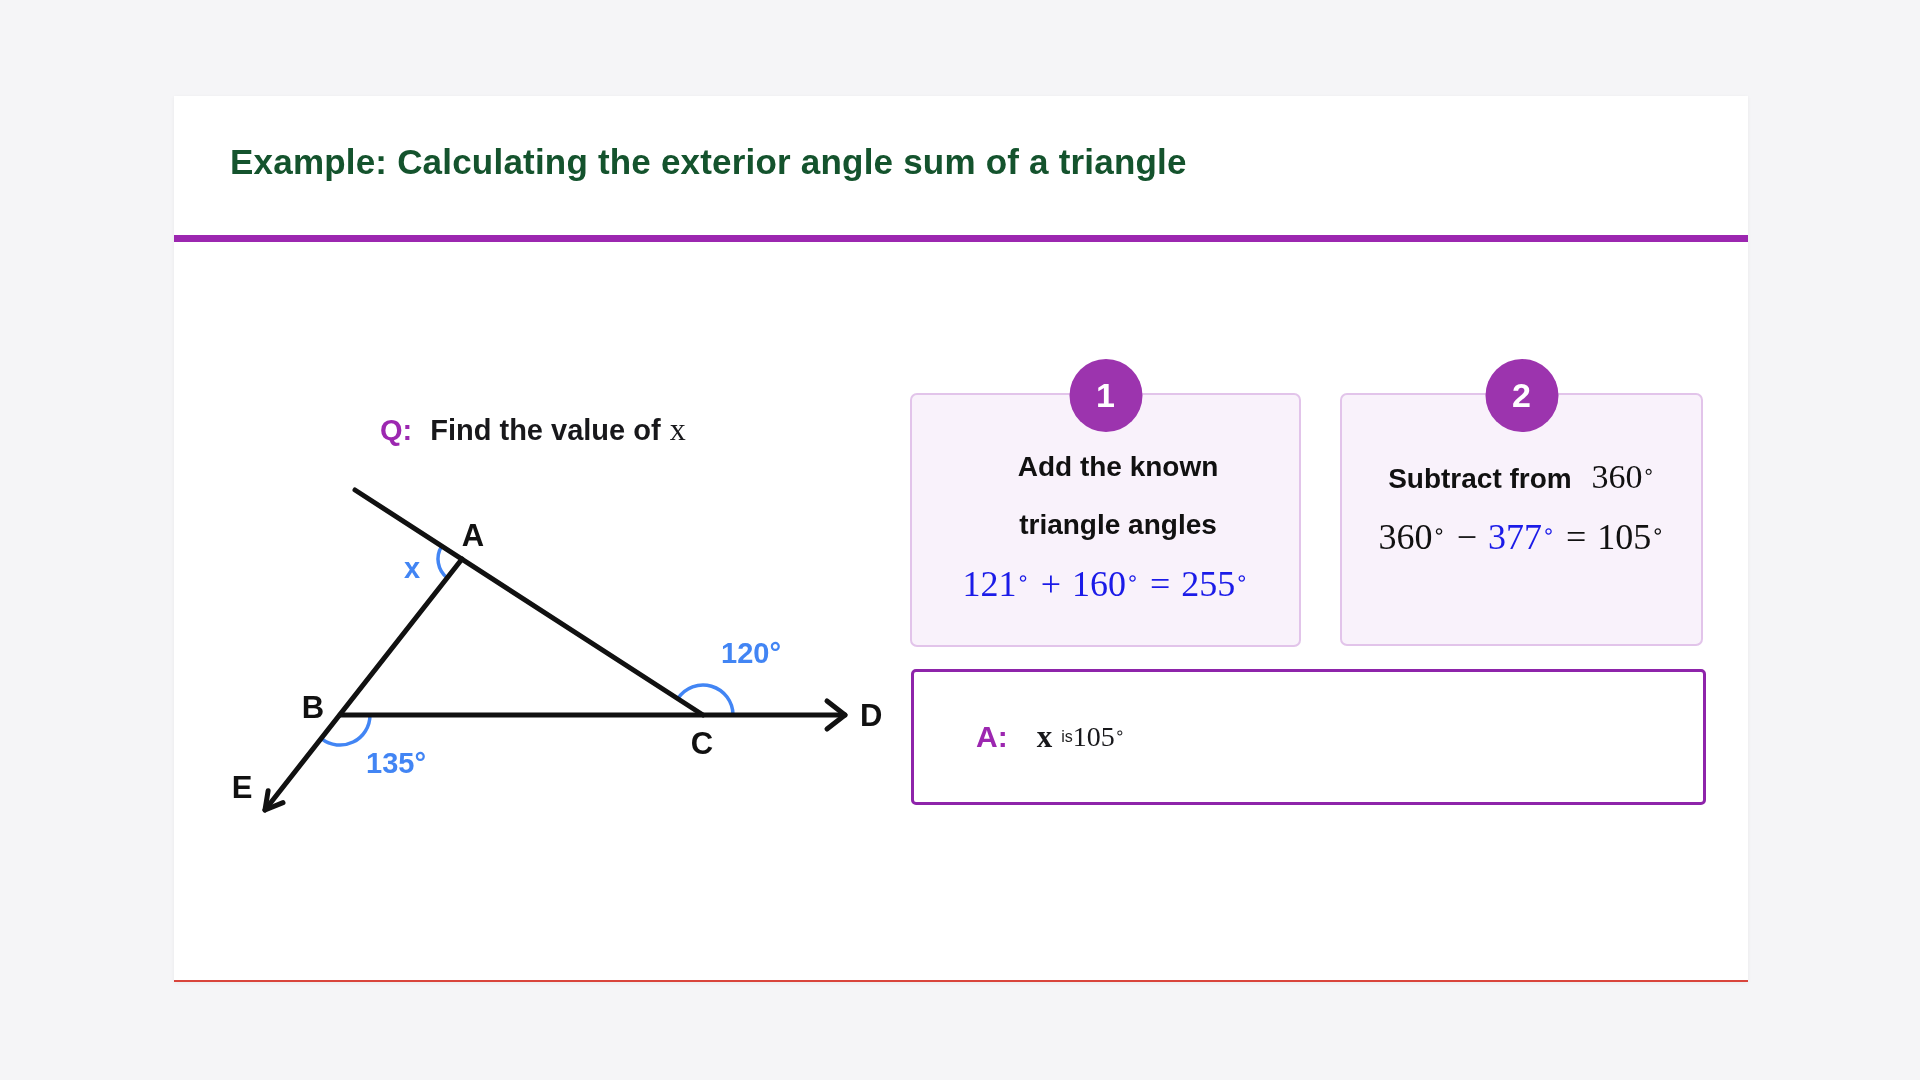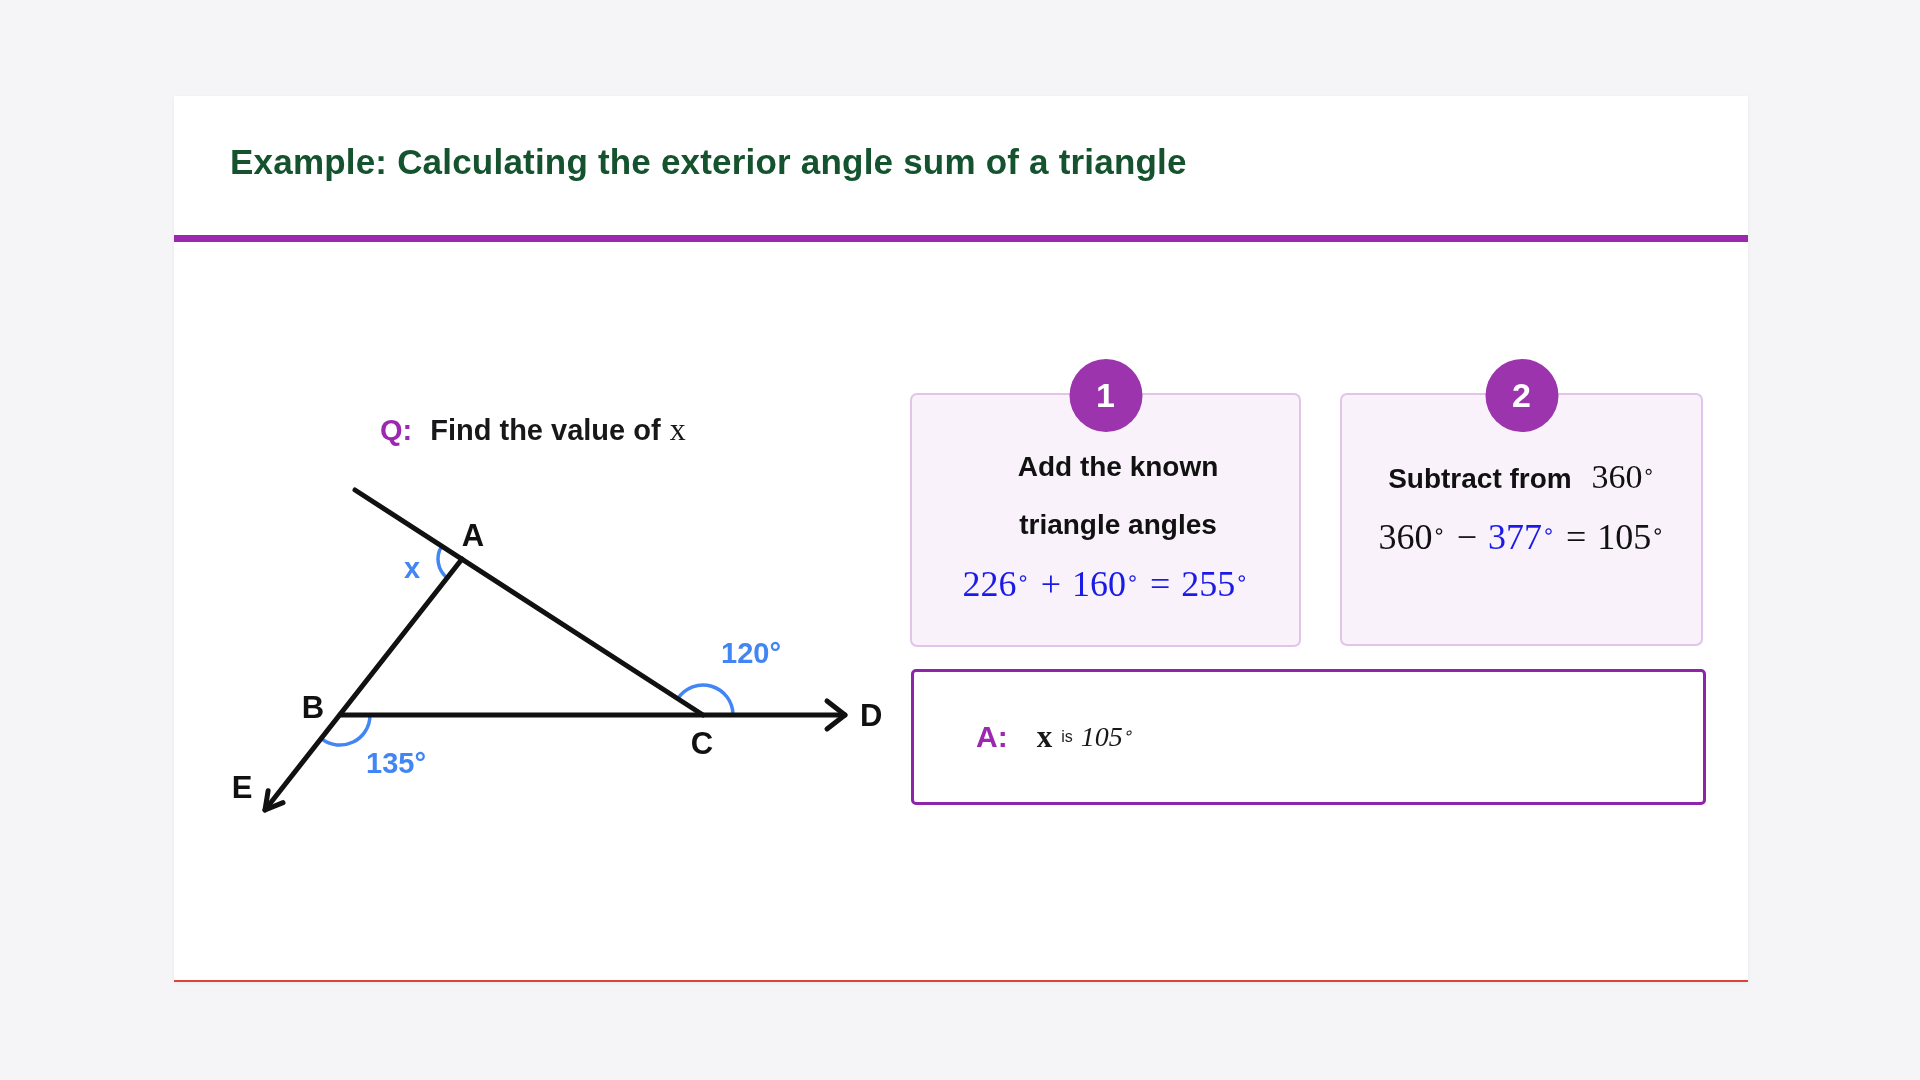--- a/index.html
+++ b/index.html
@@ -52,21 +52,21 @@
 
   .answer {
     position:absolute; left:737px; top:573px; width:795px; height:136px;
     background:#ffffff; border:3px solid #8e24aa; border-radius:5px;
     display:flex; align-items:center; padding-left:62px;
     font-size:30px; font-weight:bold; color:#18181b; white-space:nowrap;
   }
   .a-label { color:#9c27b0; margin-right:20px; }
   .a-var { font-family:"Liberation Serif", serif; font-size:31px; margin-left:9px; }
   .a-conn { font-weight:normal; font-size:16px; margin-left:9px; color:#222; }
-  .a-val { font-family:"Liberation Serif", serif; font-weight:normal; font-size:28px; margin-left:8px;font-style:italic; }
+  .a-val { font-family:"Liberation Serif", serif; font-weight:normal; font-size:28px; margin-left:0; }
 </style>
 </head>
 <body>
 
 <div class="card">
 
   <div class="title">Example: Calculating the exterior angle sum of a triangle</div>
   <div class="rule"></div>
 
   <div class="question">
@@ -100,21 +100,21 @@
 
   <div class="stepbox step1">
     <div class="badge">
       <span>1</span>
     </div>
     <div class="step-title">
       <span>Add the known</span><br>
       <span>triangle angles</span>
     </div>
     <div class="eq">
-      <span>226</span><span class="dg">∘</span><span class="mop">+</span><span>160</span><span class="dg">∘</span><span class="mop">=</span><span>255</span><span class="dg">∘</span>
+      <span>121</span><span class="dg">∘</span><span class="mop">+</span><span>160</span><span class="dg">∘</span><span class="mop">=</span><span>255</span><span class="dg">∘</span>
     </div>
   </div>
 
   <div class="stepbox step2">
     <div class="badge">
       <span>2</span>
     </div>
     <div class="step-title">
       <span>Subtract from</span>
       <span class="math"><span>360</span><span class="dg">∘</span></span>

